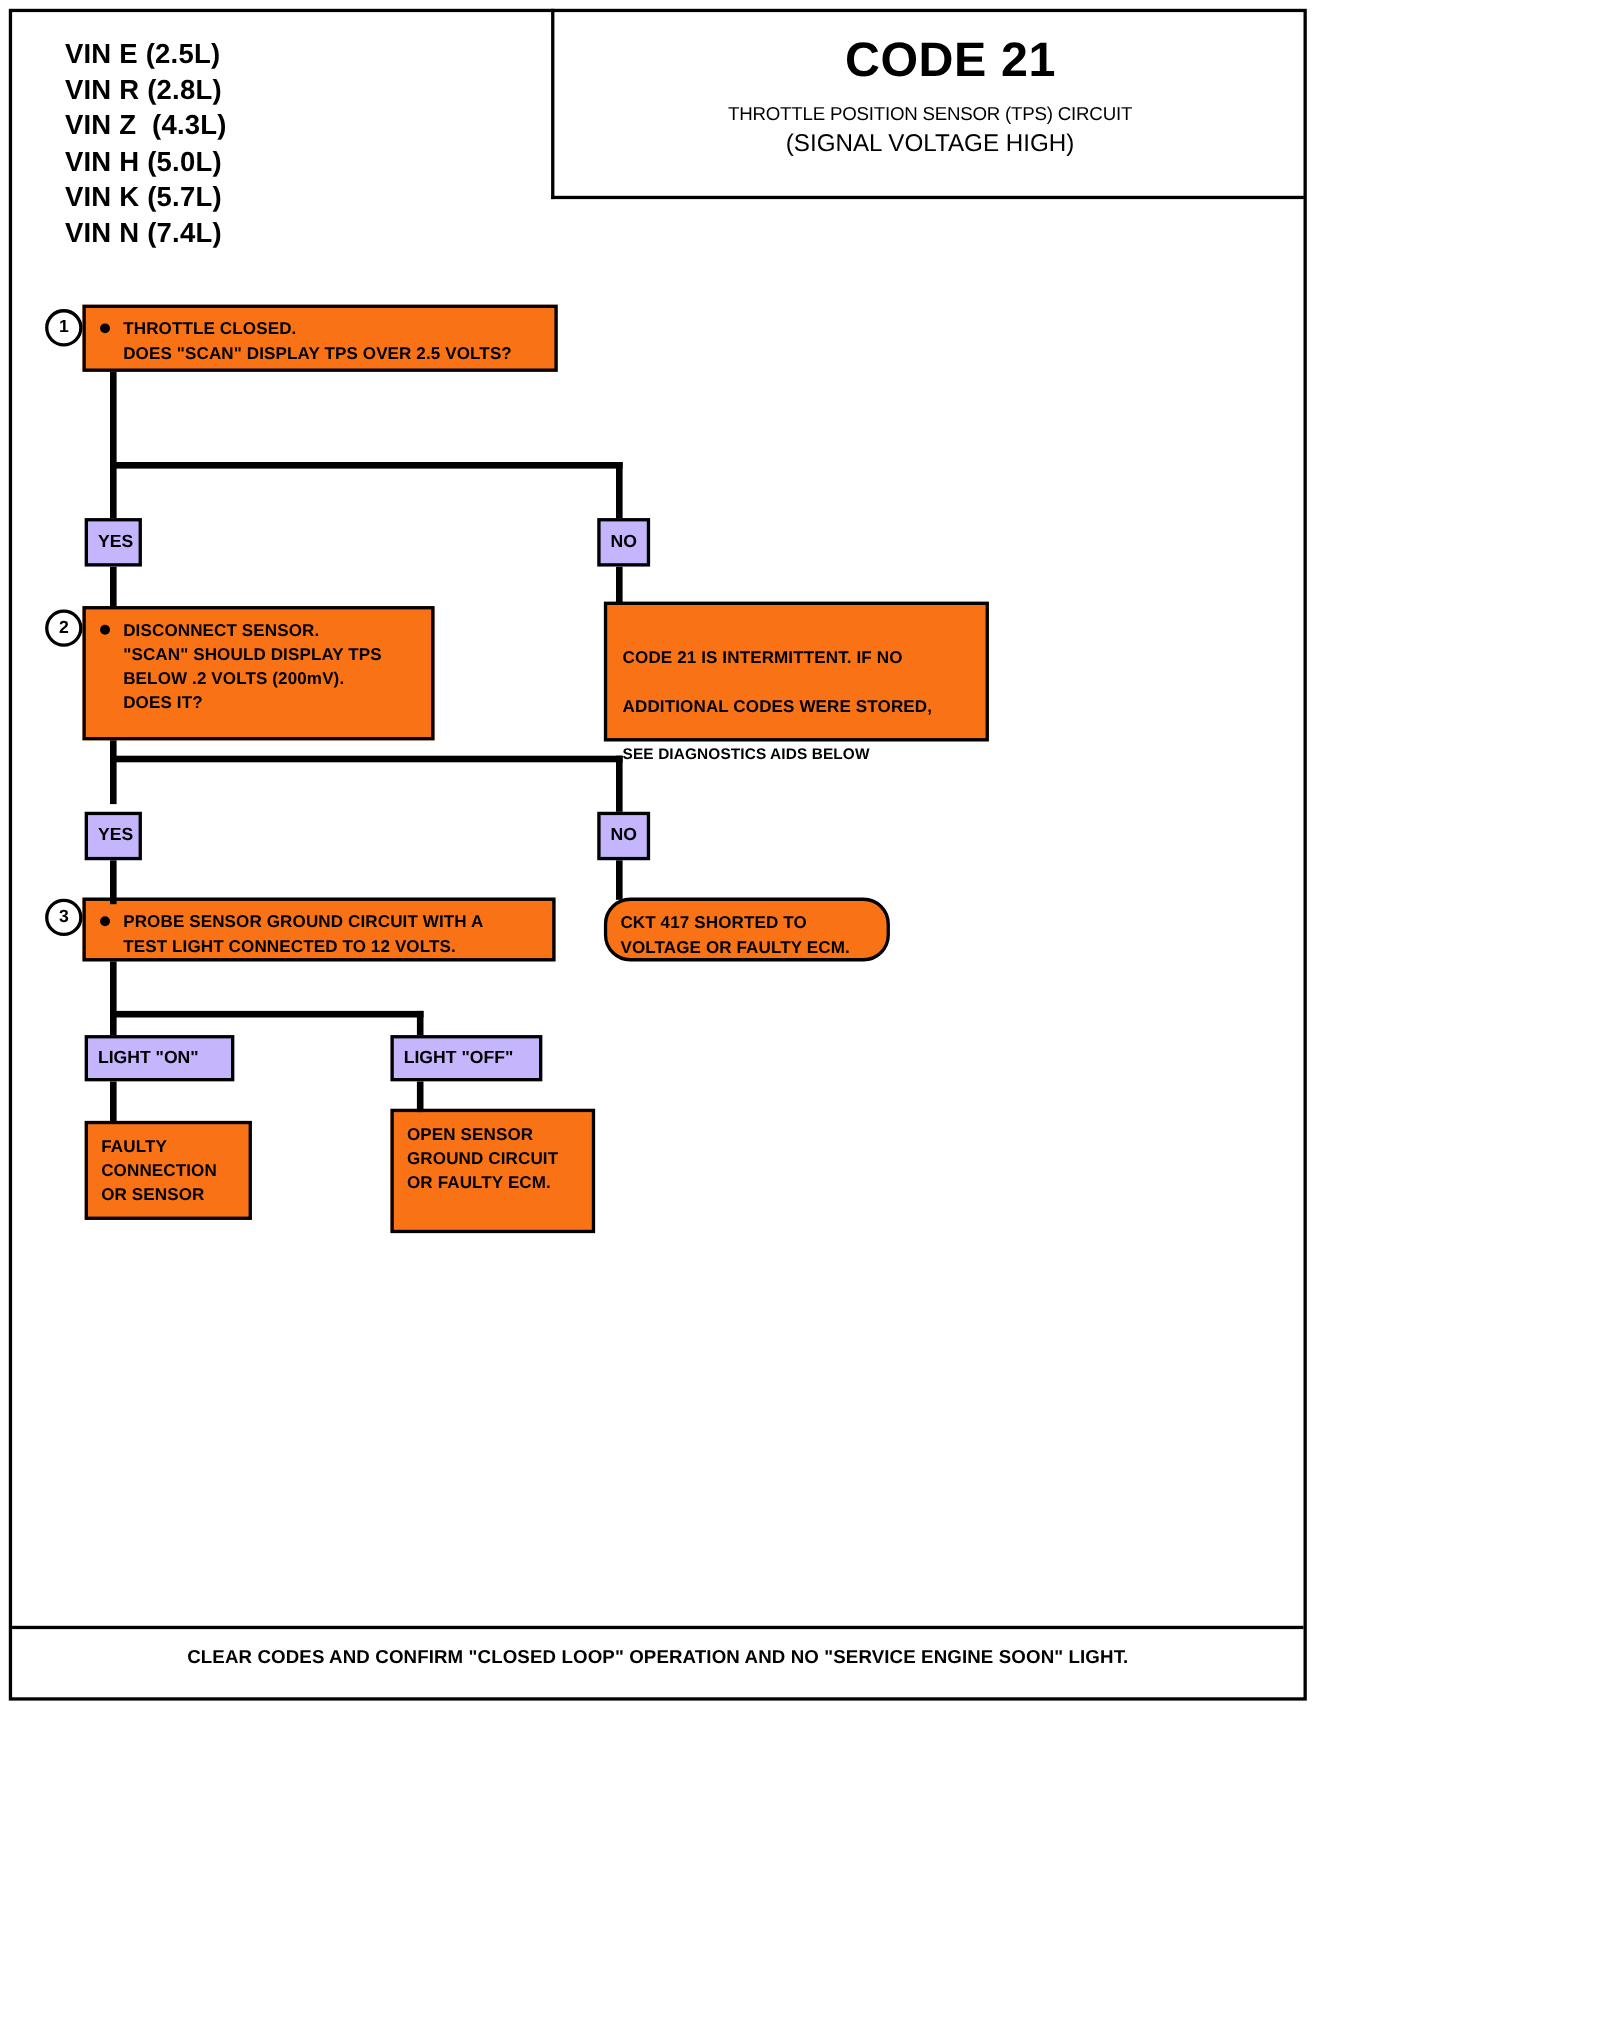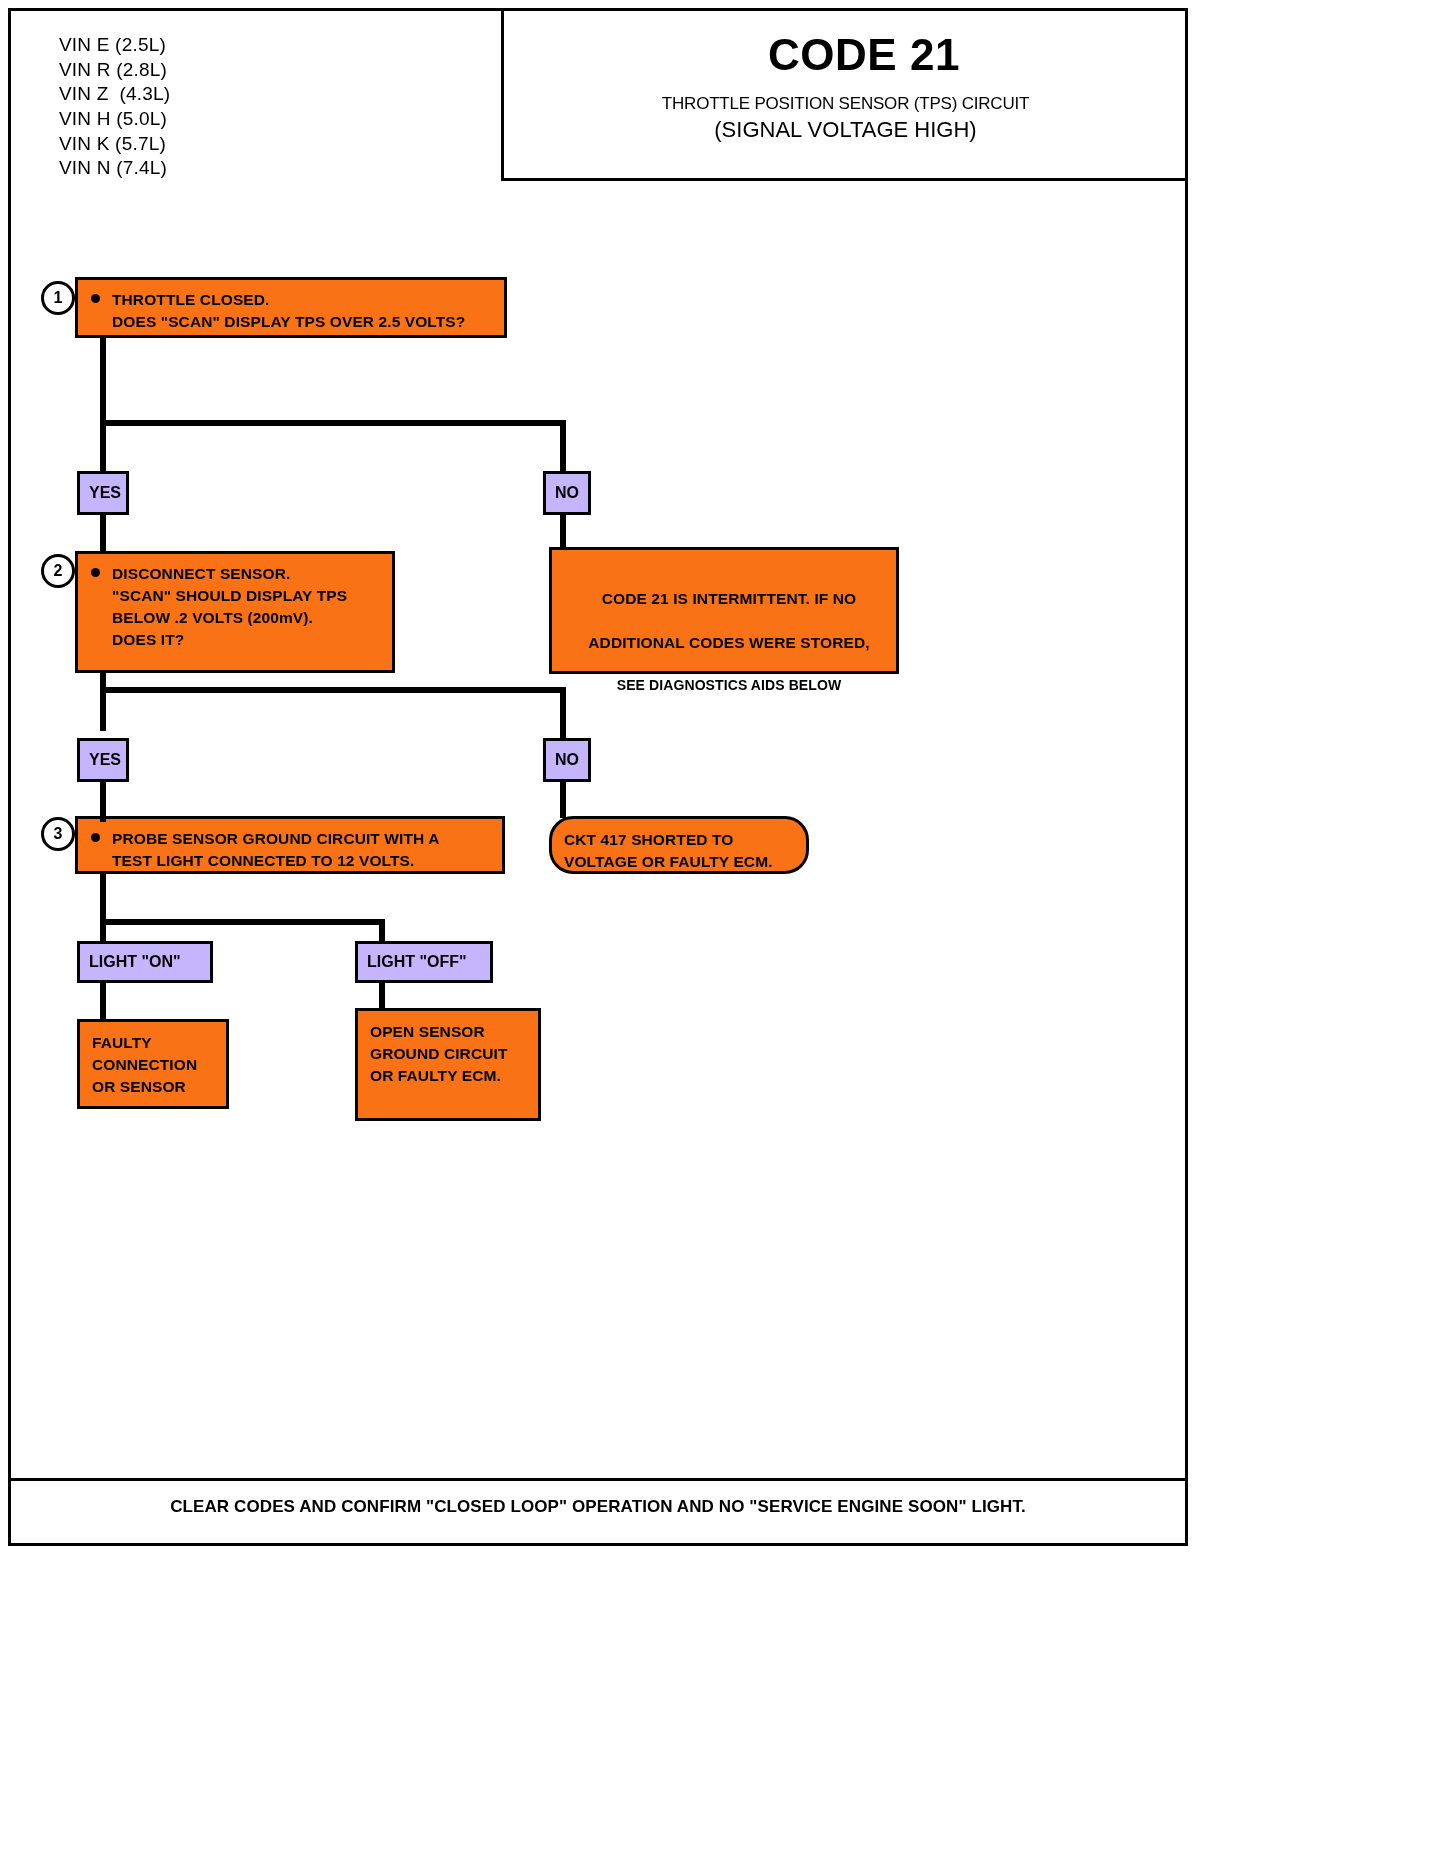--- a/index.html
+++ b/index.html
@@ -11,21 +11,21 @@
   }
   .page{
     position:absolute;left:8px;top:8px;width:1180px;height:1538px;
     border:3px solid #000;
     background:#fff;
     box-sizing:border-box;
   }
   
   .vin-list{
     position:absolute;left:48px;top:22px;
-    font-size:19px;font-weight:normal;line-height:1.30;
+    font-size:25px;font-weight:bold;line-height:1.30;
     letter-spacing:0.2px;
     white-space:pre;
   }
   .title-box{
     position:absolute;left:490px;top:-3px;width:686px;height:173px;
     border-left:3px solid #000;border-bottom:3px solid #000;
     box-sizing:border-box;
     text-align:center;
   }
   .title-code{
@@ -117,21 +117,21 @@
   <div class="circle-num" style="left:30px;top:543px;">2</div>
   <div class="node step-box" style="left:64px;top:540px;width:320px;height:122px;">
     <span class="bullet"></span>
     <div class="txt">DISCONNECT SENSOR.
 "SCAN" SHOULD DISPLAY TPS
 BELOW  .2 VOLTS (200mV).
 DOES IT?</div>
   </div>
 
   <div class="node plain-box" style="left:538px;top:536px;width:350px;height:127px;">
-    <div class="txt" style="padding:16px 4px 0 14px;text-align:center;">
+    <div class="txt" style="padding:16px 4px 0 14px;">
       <div>CODE 21 IS INTERMITTENT.  IF NO</div>
       <div>ADDITIONAL CODES WERE STORED,</div>
       <div class="smallline">SEE DIAGNOSTICS AIDS BELOW</div>
     </div>
   </div>
 
   <div class="line" style="left:89px;top:662px;width:6px;height:58px;"></div>
   <div class="line" style="left:89px;top:676px;width:466px;height:6px;"></div>
   <div class="line" style="left:549px;top:676px;width:6px;height:52px;"></div>
 

